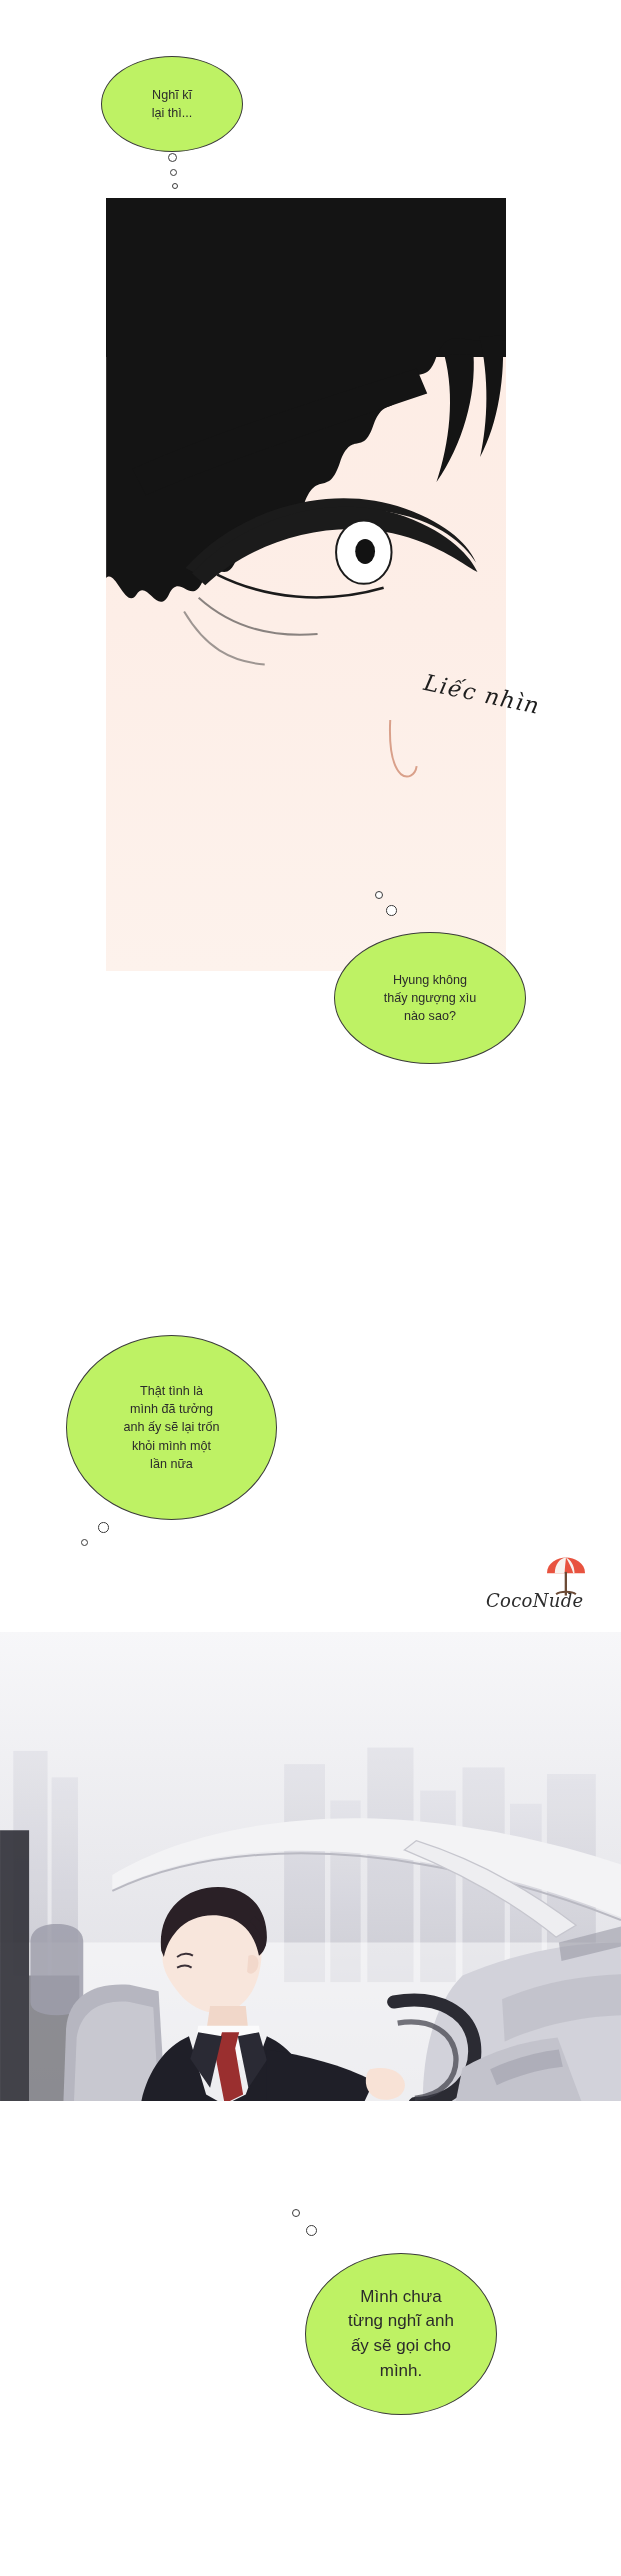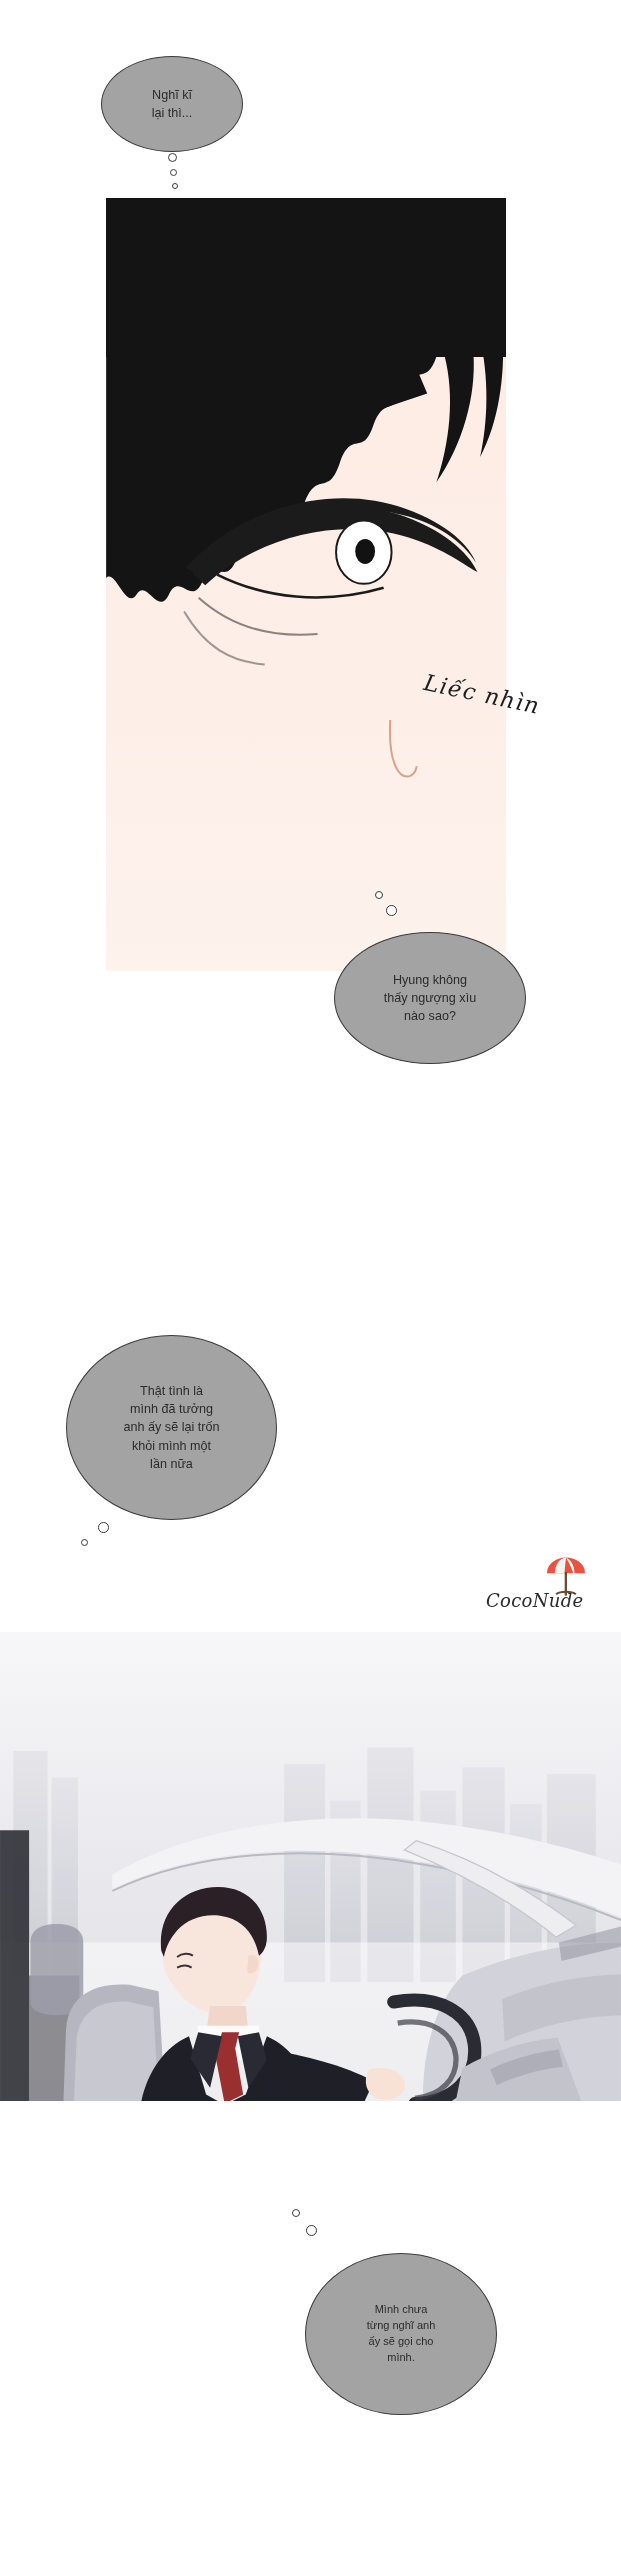--- a/index.html
+++ b/index.html
@@ -14,21 +14,21 @@
     position: relative;
     width: 621px;
     height: 2576px;
     background: #ffffff;
     overflow: hidden;
   }
 
   
   .bubble {
     position: absolute;
-    background: #a3a3a3;
+    background: #bef264;
     border: 1.3px solid #3b3b3b;
     border-radius: 50% / 50%;
     display: flex;
     align-items: center;
     justify-content: center;
     text-align: center;
     color: #2b2b2b;
     line-height: 1.45;
     box-sizing: border-box;
   }
@@ -281,21 +281,21 @@
       <path d="M596,560 C664,548 712,576 718,624 C724,676 686,712 628,714" stroke="#2b2b33" stroke-width="20" fill="none" stroke-linecap="round"></path>
       <path d="M602,592 C652,584 686,606 690,642 C693,676 668,702 628,706" stroke="#3c3c46" stroke-width="8" fill="none" opacity="0.7"></path>
 
       <path d="M700,660 C740,636 790,620 844,614 L880,710 L690,710 Z" fill="#c3c3cc"></path>
       <path d="M742,662 C776,646 812,636 846,632 L852,658 C816,662 782,672 752,686 Z" fill="#a9a9b4" opacity="0.8"></path>
     </svg>
   </div>
 
   <div class="dot" style="left:292px; top:2209px; width:8px; height:8px;"></div>
   <div class="dot" style="left:306px; top:2225px; width:11.2px; height:11.2px;"></div>
-  <div class="bubble" style="left:305px; top:2253px; width:192px; height:162px; font-size:11px;">
+  <div class="bubble" style="left:305px; top:2253px; width:192px; height:162px; font-size:17px;">
     <span>Mình chưa
 từng nghĩ anh
 ấy sẽ gọi cho
 mình.</span>
   </div>
 
 </div>
 
 
 </body></html>

